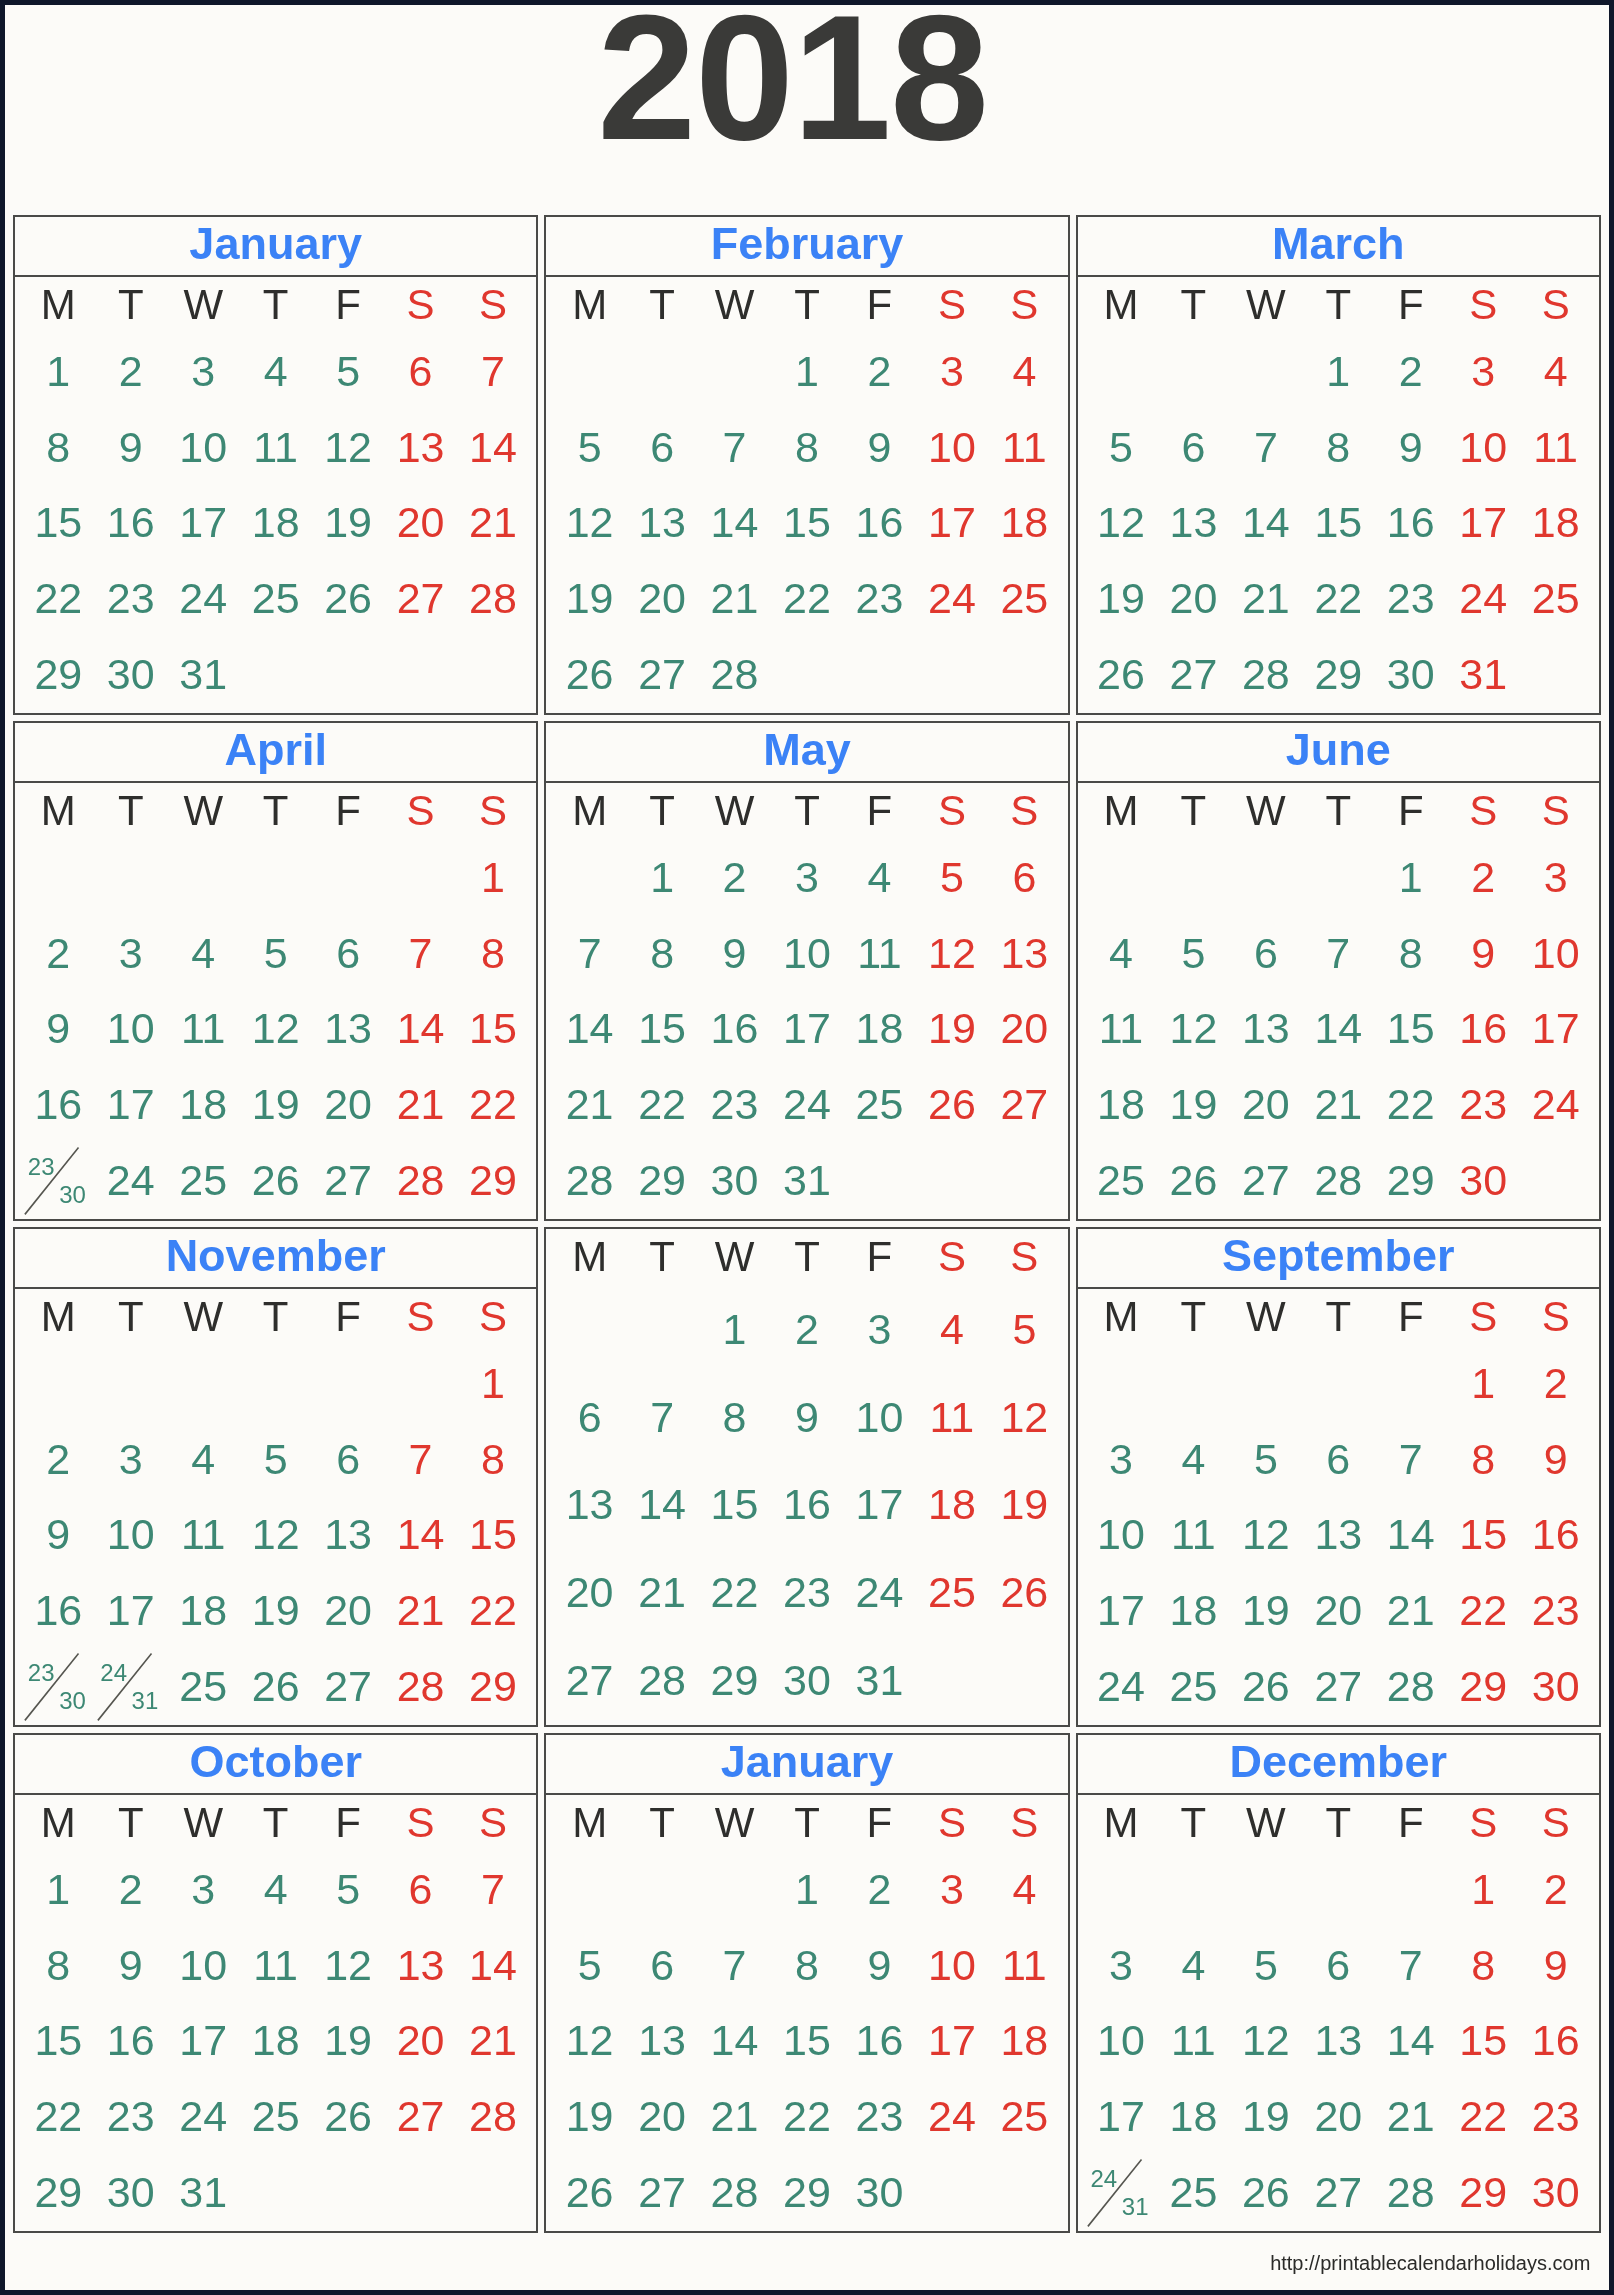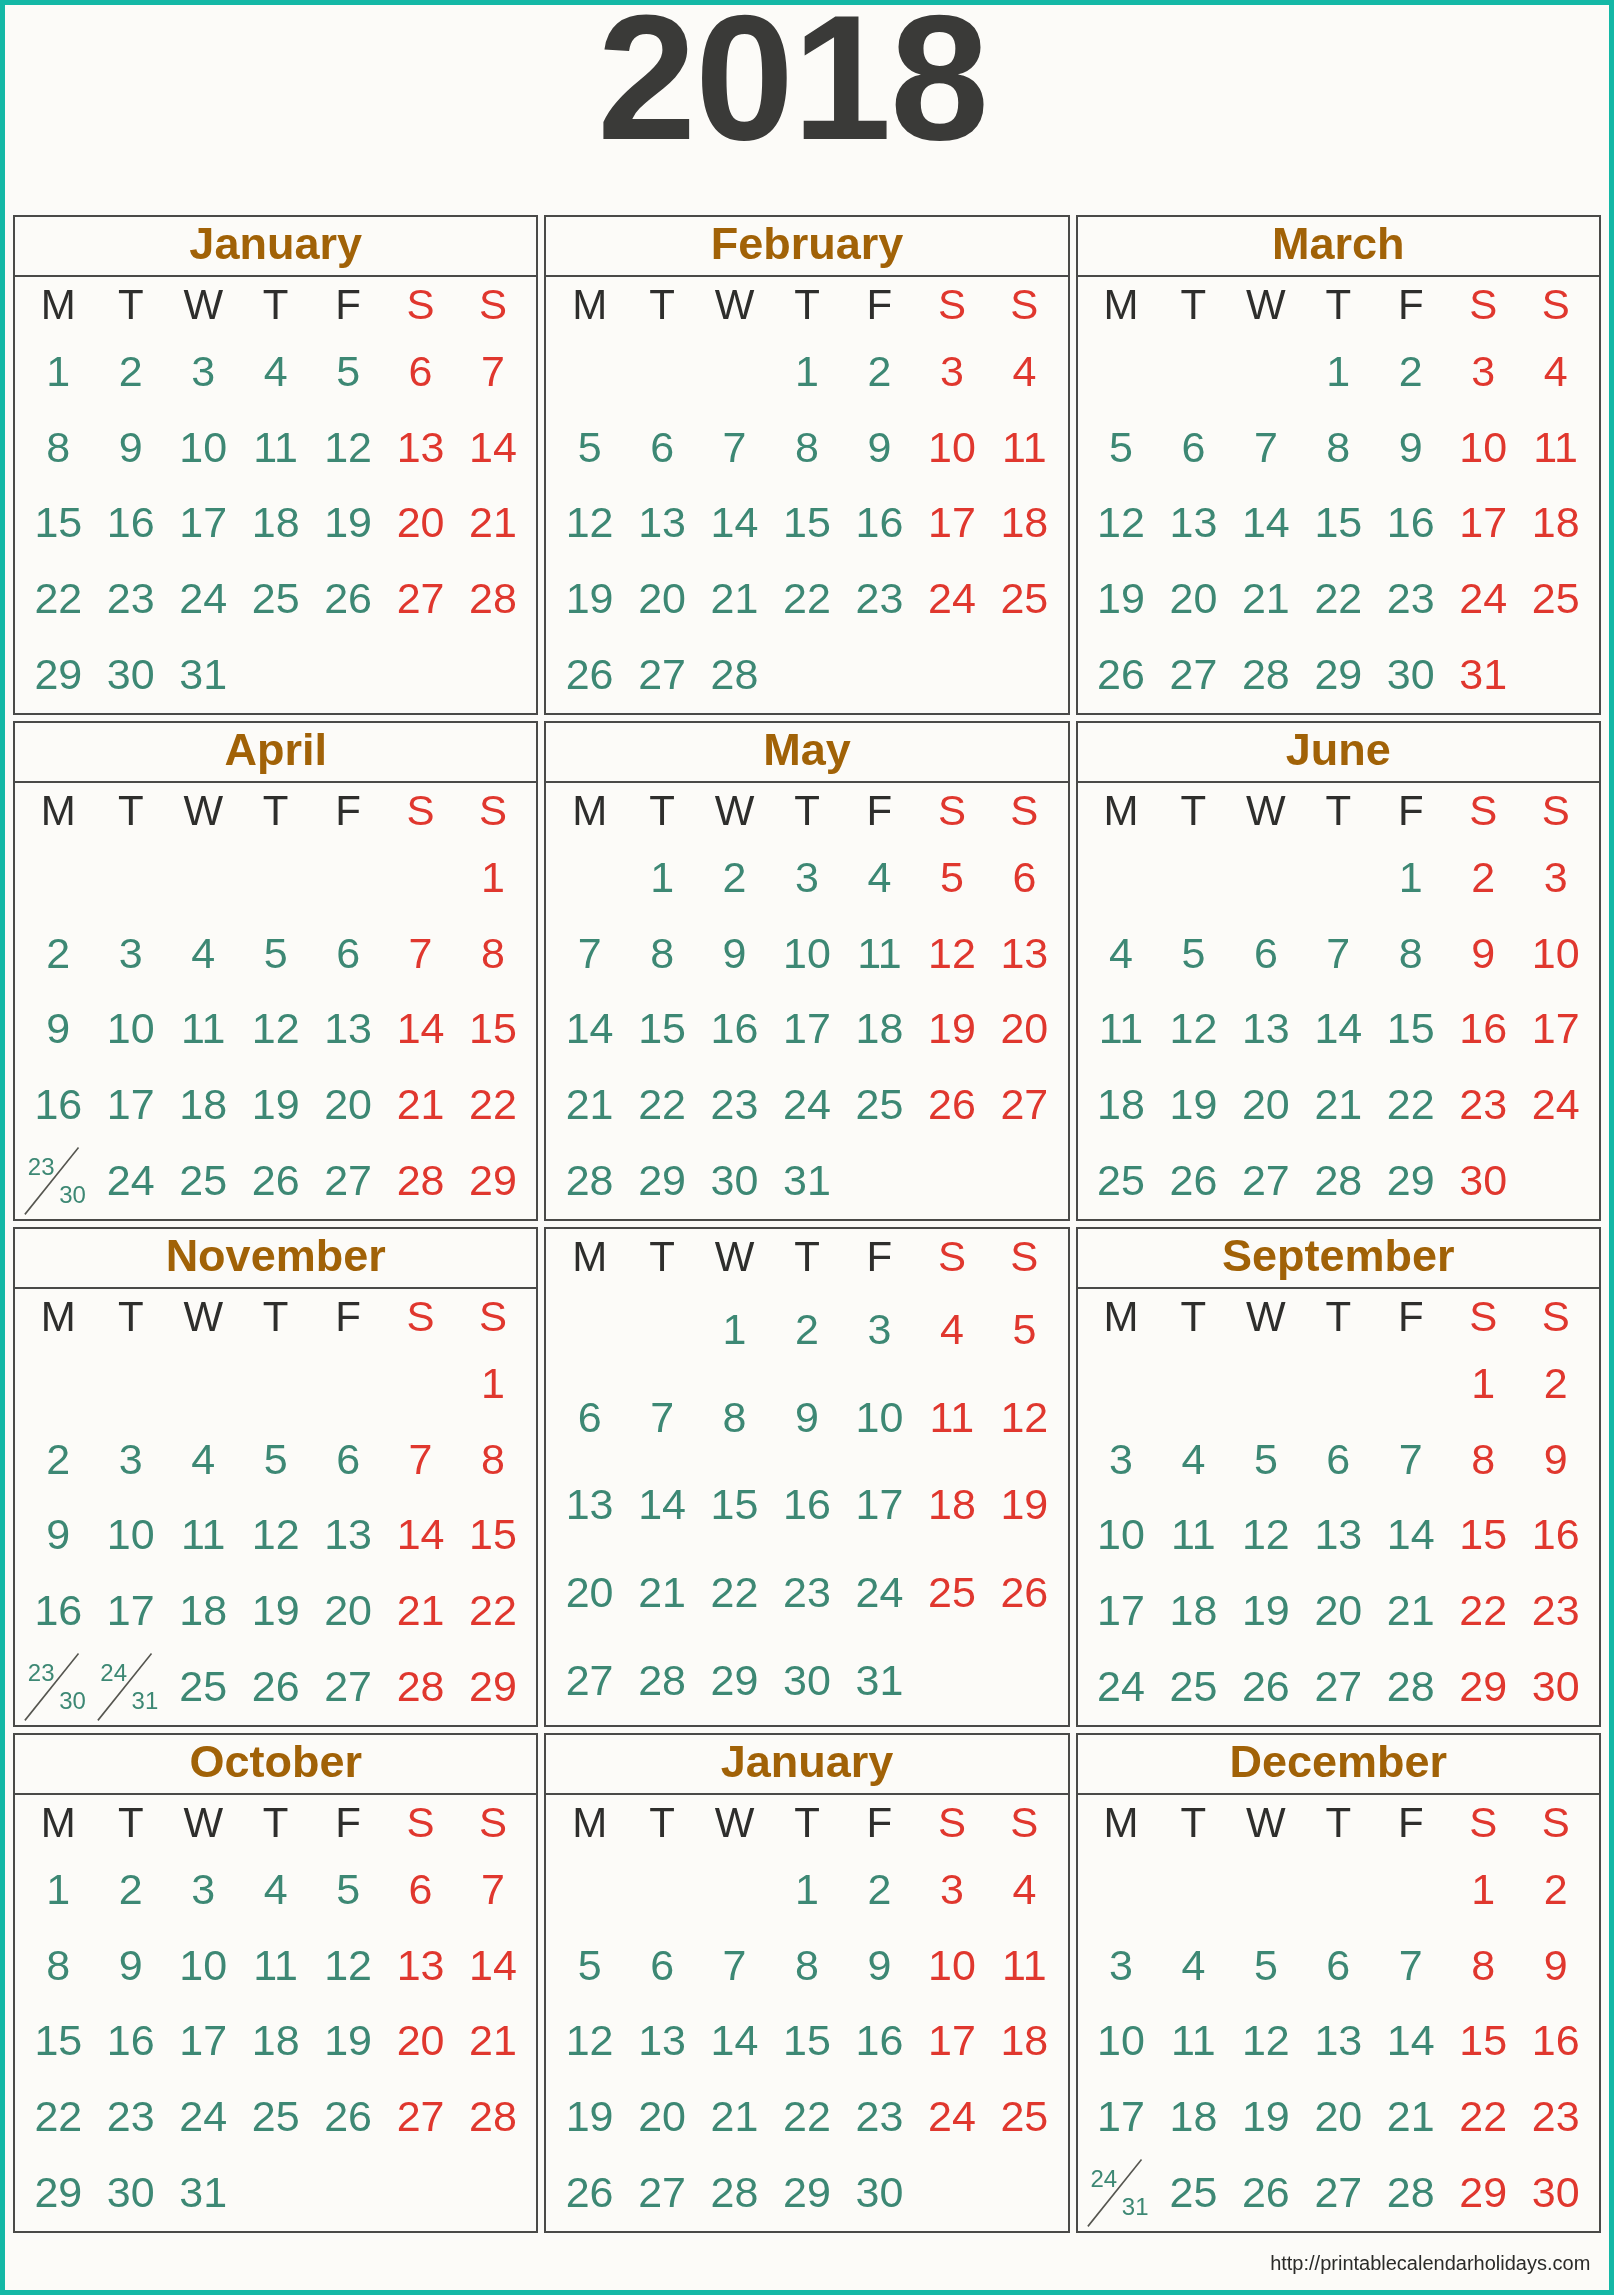--- a/index.html
+++ b/index.html
@@ -8,21 +8,21 @@
     width:1614px; height:2295px;
     font-family:"Liberation Sans", sans-serif;
     -webkit-font-smoothing:antialiased;
   }
 
   
   #page {
     position:relative;
     width:1614px; height:2295px;
     background:#FCFBF8;
-    border:5px solid #14b8a6;
+    border:5px solid #0f172a;
     display:flex;
     flex-direction:column;
   }
 
   
   #title-band {
     height:208px;
     flex:0 0 208px;
     position:relative;
     display:flex;
@@ -59,21 +59,21 @@
   }
 
   .month-name {
     flex:0 0 60px;
     display:flex;
     align-items:center;
     justify-content:center;
     border-bottom:2.2px solid #4A4A48;
     font-size:45px;
     font-weight:bold;
-    color:#a16207;
+    color:#3b82f6;
     letter-spacing:0px;
     padding-bottom:4.3px;
   }
 
   .month-body {
     flex:1 1 auto;
     display:flex;
     flex-direction:column;
     padding:0 7.2px;
   }

